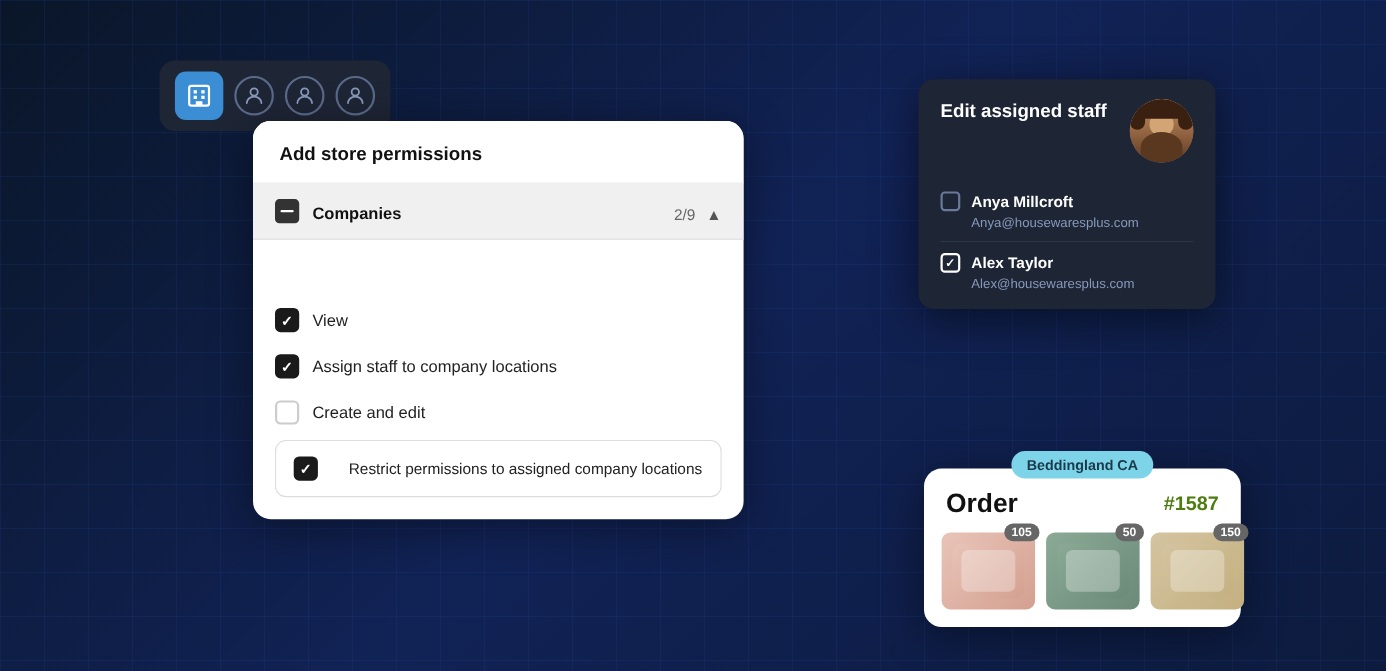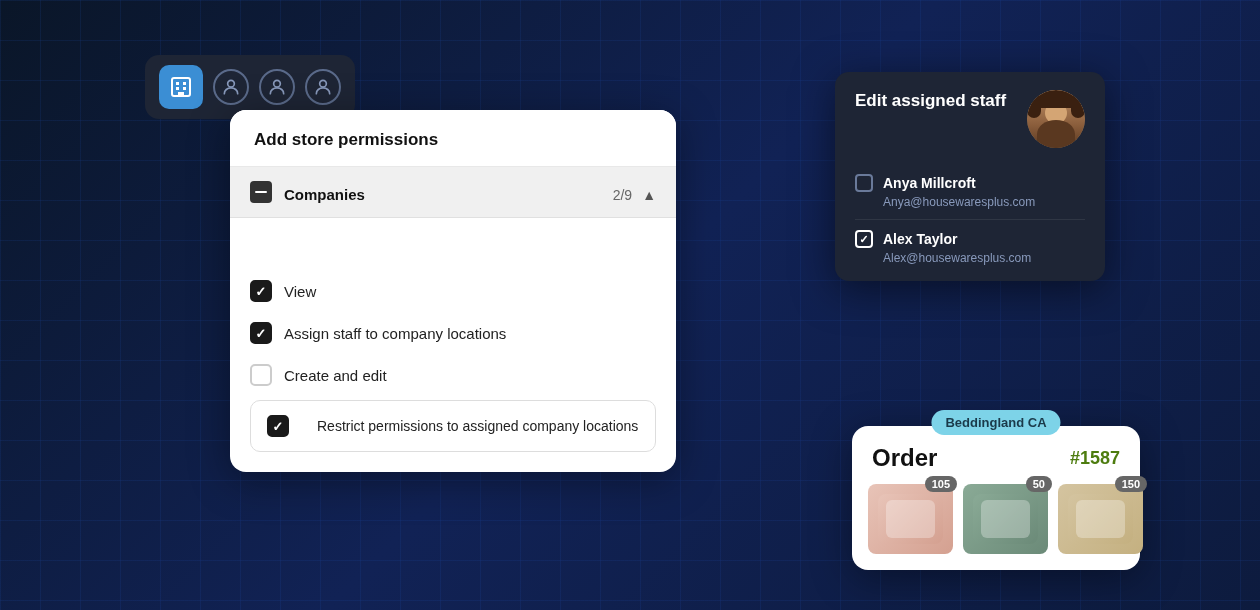--- a/index.html
+++ b/index.html
@@ -321,21 +321,21 @@
     .staff-email {
       font-size: 12px;
       color: #8899bb;
       margin-left: 28px;
     }
 
     
     .order-card {
       position: absolute;
       bottom: 40px;
-      right: 120px;
+      right: 132px;
       width: 288px;
       background: white;
       border-radius: 16px;
       overflow: visible;
       box-shadow: 0 8px 40px rgba(0,0,0,0.4);
     }
 
     .order-tag {
       position: absolute;
       top: -16px;

